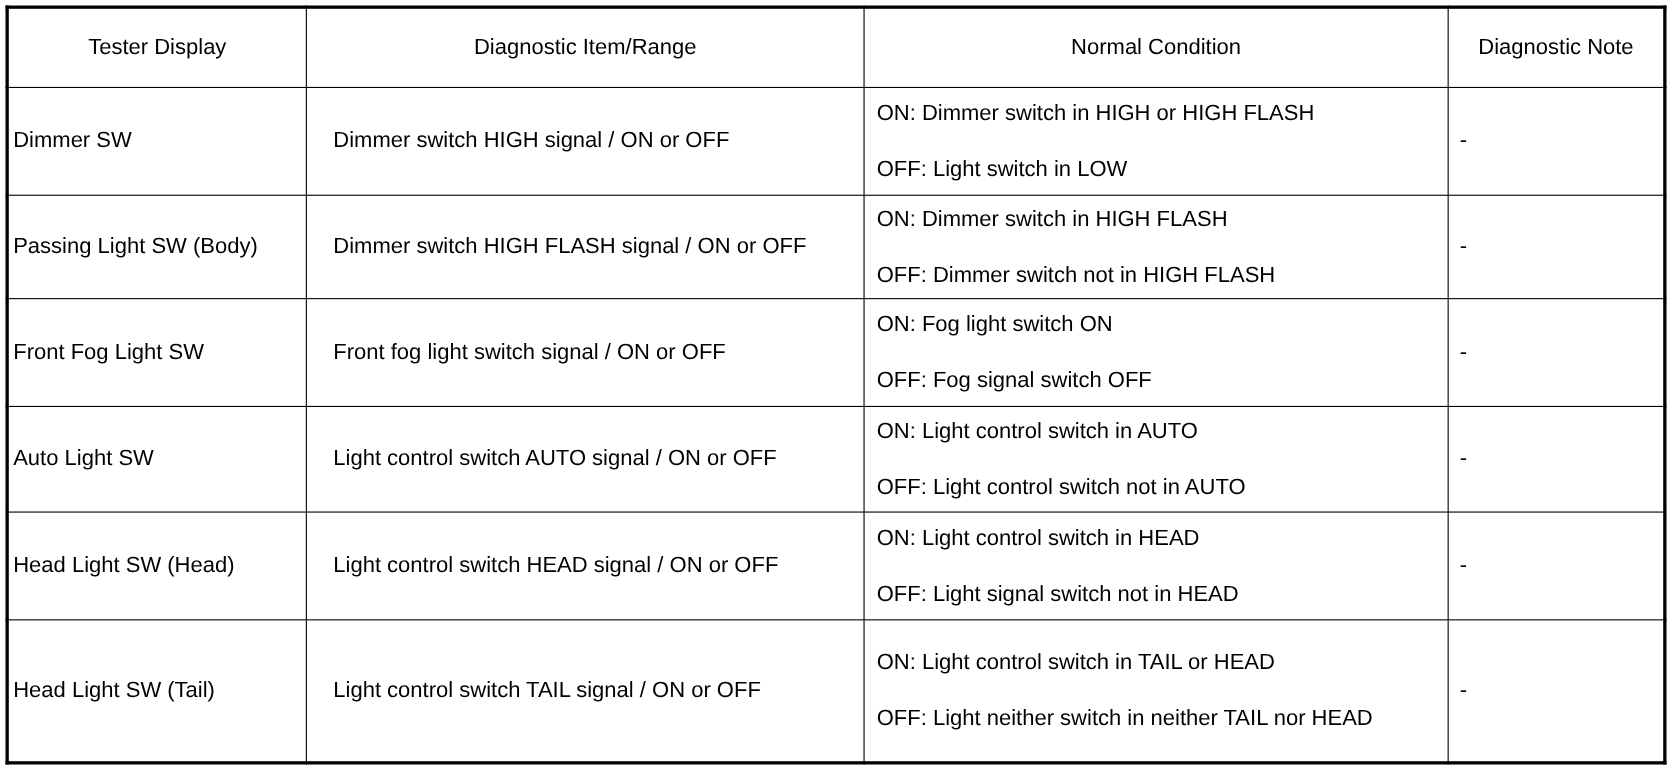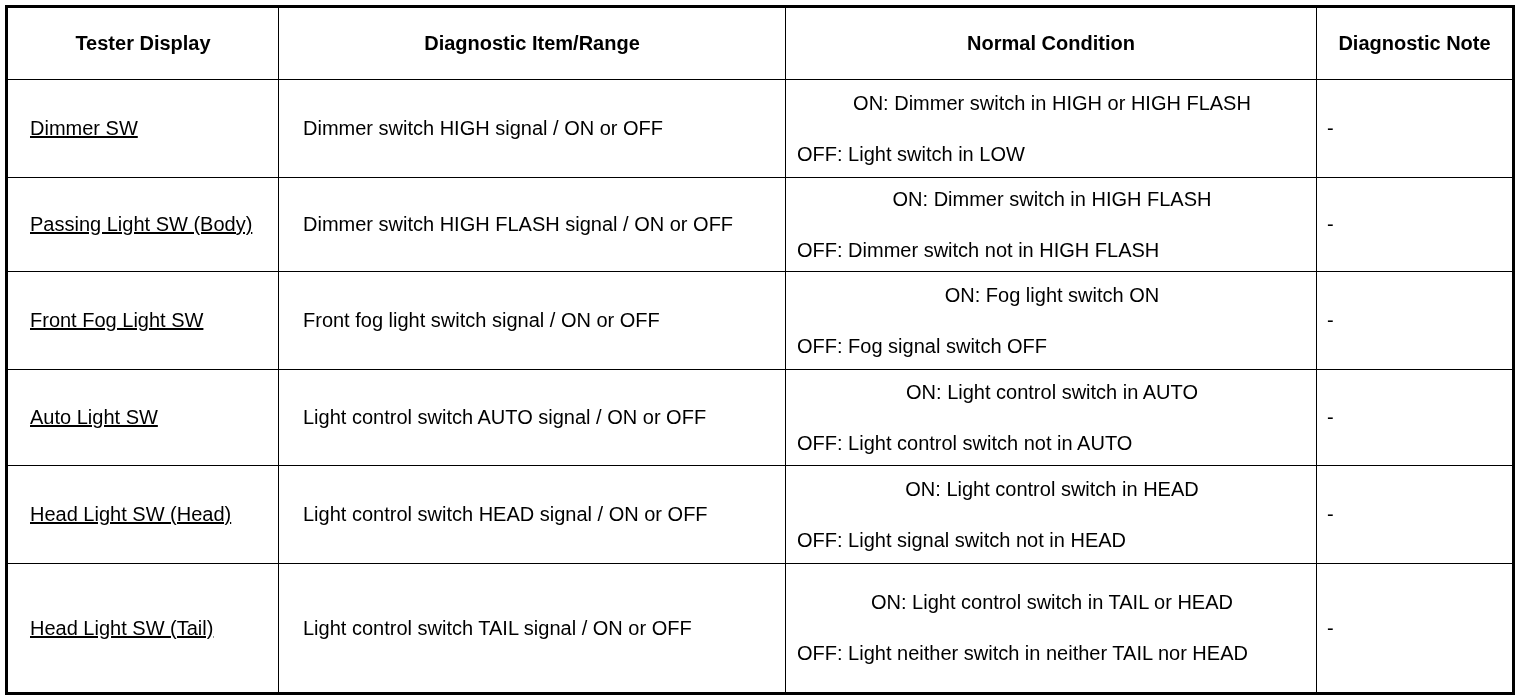--- a/index.html
+++ b/index.html
@@ -41,21 +41,21 @@
   table.data-table {
     border: 3px solid #000000;
   }
 
   thead th {
     border-bottom: 3px solid #000000;
   }
 
   th {
     font-size: 20px;
-    font-weight: bold;
+    font-weight: normal;
     text-align: center;
     vertical-align: middle;
     padding: 6px 6px;
     line-height: 1.22;
   }
 
   td {
     font-size: 20px;
     font-weight: normal;
     vertical-align: middle;
@@ -63,39 +63,37 @@
     line-height: 1.25;
   }
 
   
   col.c-tester     { width: 272px; }
   col.c-measure    { width: 507px; }
   col.c-condition  { width: 531px; }
   col.c-note       { width: 197px; }
 
   td.cell-tester {
-    padding-left: 22px;
-    text-decoration: underline;
+    padding-left: 4px;
   }
   td.cell-measure {
     padding-left: 24px;
   }
   td.cell-condition {
     padding-left: 11px;
   }
   td.cell-note {
     padding-left: 10px;
   }
 
   .cond-line {
     display: block;
   }
   .cond-line.on-line {
     margin-bottom: 26px;
-    text-align: center;
   }
 
   
   tr.row-0 { height: 98px; }
   tr.row-1 { height: 94px; }
   tr.row-2 { height: 98px; }
   tr.row-3 { height: 96px; }
   tr.row-4 { height: 98px; }
   tr.row-5 { height: 130px; }
   tr.header-row { height: 73px; }

